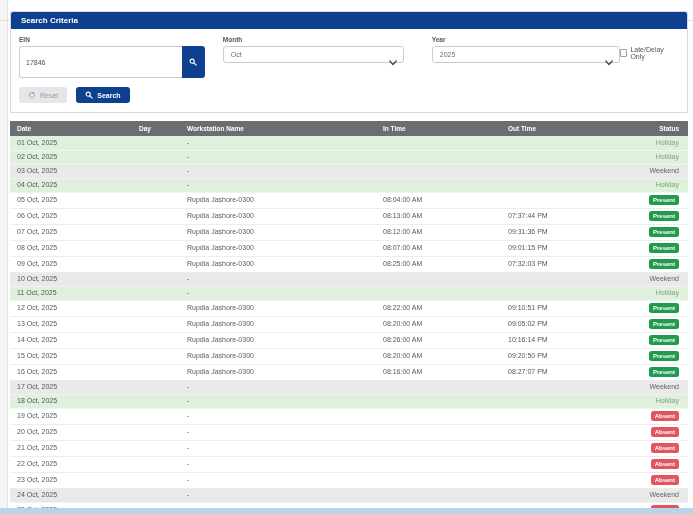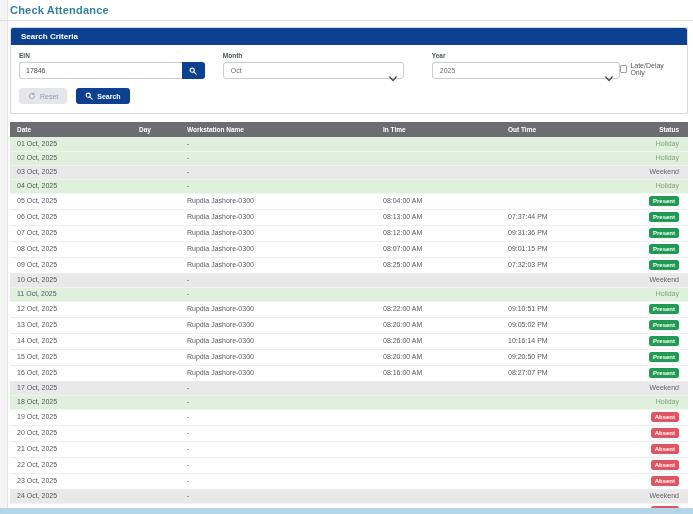--- a/index.html
+++ b/index.html
@@ -15,21 +15,21 @@
   
   .panel { margin-top:11px; border:1px solid #d6dade; border-radius:1px; background:#fff; }
   .panel-header { background:#0d418f; color:#fff; font-size:8px; font-weight:bold;
     padding:4px 10px; border-radius:2px 2px 0 0; }
   .fields-row { display:flex; align-items:flex-start; padding:7px 8px 0 8px; }
   .field { display:flex; flex-direction:column; }
   .field-label { font-size:6.5px; color:#4f565e; margin-bottom:3px; font-weight:bold; }
   .f-ein { width:190px; margin-right:18px; }
   .f-month { width:185px; margin-right:28px; }
   .f-year { width:192px; }
-  .input-group { display:flex; height:17px; }
+  .input-group { display:flex; height:32px; }
   .text-input { flex:1; border:1px solid #c9ccd0; border-right:none; border-radius:3px 0 0 3px;
     font-size:7px; color:#4a4f55; padding:0 6px; font-family:"Liberation Sans",sans-serif; outline:none; min-width:0; }
   .input-btn { width:23px; background:#0d418f; border:none; border-radius:0 3px 3px 0;
     display:flex; align-items:center; justify-content:center; cursor:pointer; }
   .select-box { position:relative; height:17px; border:1px solid #c9ccd0; border-radius:3px;
     background:#fff; display:flex; align-items:center; cursor:pointer; }
   .select-value { font-size:7px; color:#6b7075; padding-left:7px; }
   .select-chevron { position:absolute; right:6px; top:5px; }
   .f-check { margin-left:auto; padding-top:10px; display:flex; align-items:center; }
   .checkbox { width:8px; height:8px; border:1px solid #9aa0a6; border-radius:1px; background:#fff; cursor:pointer; }
@@ -61,21 +61,20 @@
 
   .bottom-strip { position:absolute; left:0; bottom:0; width:693px; height:6px; background:#b5d6e8; z-index:5; }
 </style>
 </head>
 <body>
 
 <div class="left-strip"></div>
 <div class="title-divider"></div>
 
 <div class="content">
-  <div class="page-title">Check Attendance</div>
 
   <div class="panel">
     <div class="panel-header">Search Criteria</div>
 
     <div class="fields-row">
       <div class="field f-ein">
         <div class="field-label">EIN</div>
         <div class="input-group">
           <input class="text-input" type="text" value="17846" style="">
           <button class="input-btn">

